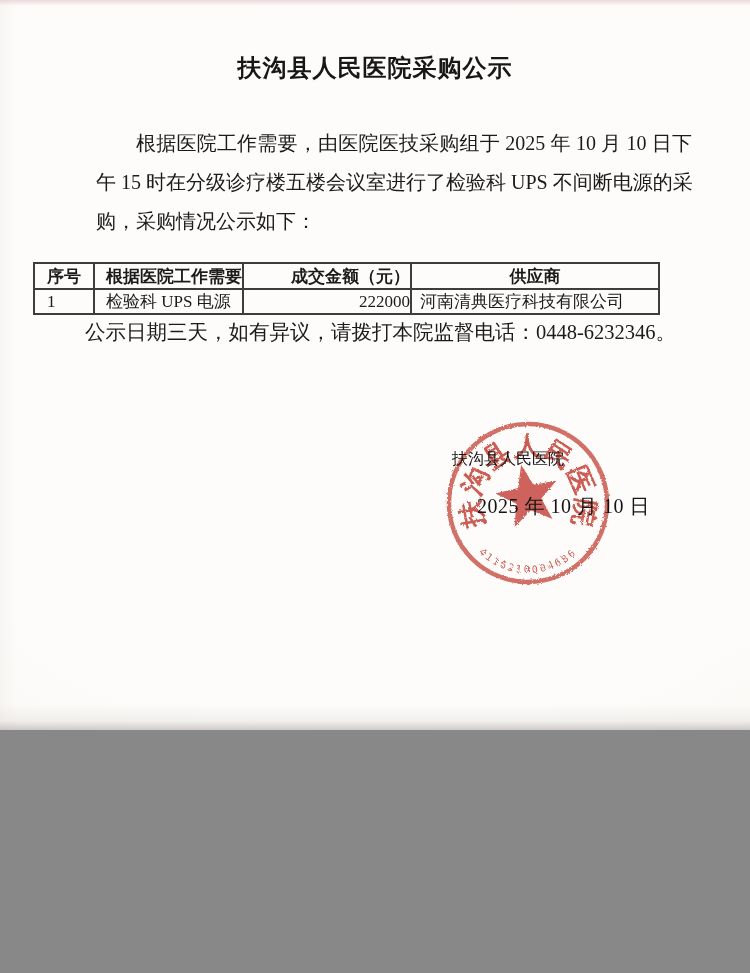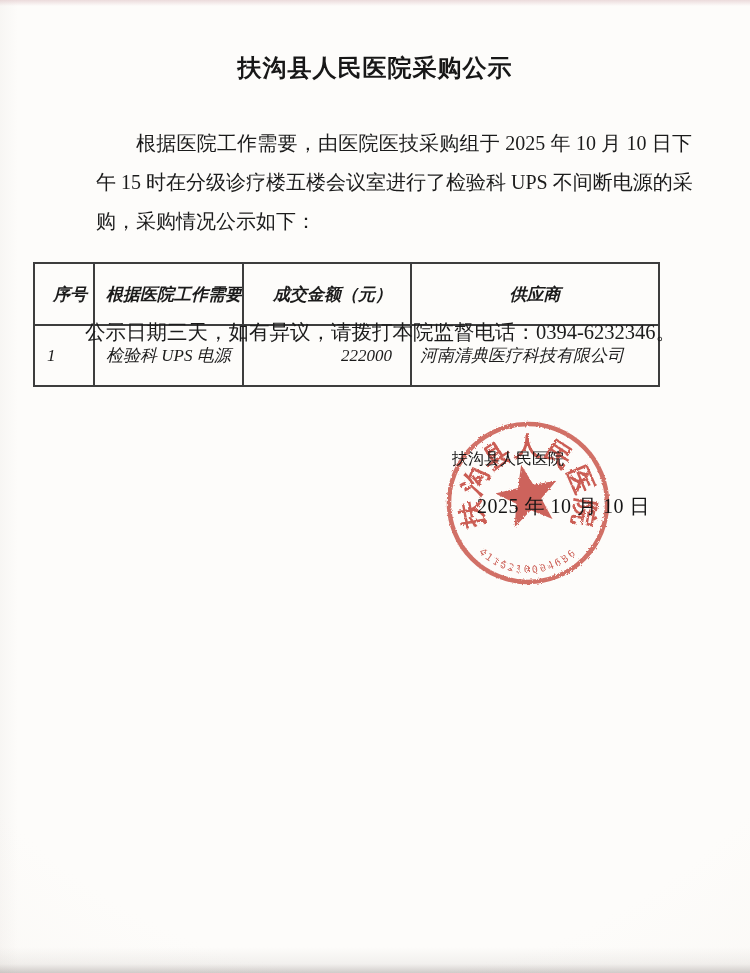--- a/index.html
+++ b/index.html
@@ -1,18 +1,18 @@
 <!DOCTYPE html>
 <html><head>
 <meta charset="utf-8">
 <style>
   html,body{margin:0;padding:0;background:#888;}
   .page{
     position:relative;
-    width:750px;height:973px;
+    width:750px;height:730px;
     margin:0 auto;
     overflow:hidden;
     font-family:"Liberation Serif","DejaVu Serif",serif;
     color:#1e1e1e;
     background:
       linear-gradient(180deg, rgba(214,178,182,0.45) 0px, rgba(214,178,182,0.0) 6px),
       linear-gradient(0deg, rgba(140,130,128,0.40) 0px, rgba(190,184,180,0.18) 9px, rgba(190,184,180,0.0) 26px),
       linear-gradient(90deg, rgba(200,192,188,0.10) 0px, rgba(0,0,0,0) 18px),
       radial-gradient(120% 100% at 50% 40%, #fdfcfa 60%, #f7f4f0 100%);
   }
@@ -29,22 +29,22 @@
   .para .line{white-space:nowrap;text-align:justify;}
   .para .line.fill{text-align-last:justify;}
   .para .line.indent{text-indent:40px;}
   table.doc-table{
     position:absolute;left:33px;top:262px;width:625px;
     border-collapse:collapse;table-layout:fixed;
     font-size:17px;color:#1b1b1b;
   }
   table.doc-table th,table.doc-table td{
     border:2px solid #3d3d3d;
-    padding:18px;vertical-align:middle;
-    overflow:hidden;white-space:nowrap;font-style:italic;
+    padding:0;vertical-align:middle;
+    overflow:hidden;white-space:nowrap;
   }
   table.doc-table th{height:24px;font-weight:bold;}
   table.doc-table td{height:21px;font-weight:normal;}
   .c-center{text-align:center;}
   .c-left-12{text-align:left;padding-left:12px !important;}
   .c-left-11{text-align:left;padding-left:11px !important;}
   .c-left-13{text-align:right;padding-left:13px !important;}
   .c-left-8{text-align:left;padding-left:8px !important;}
   .notice{
     position:absolute;left:85px;top:317px;
@@ -94,21 +94,21 @@
     <tbody>
       <tr>
         <td class="c-left-12">1</td>
         <td class="c-left-11">检验科 UPS 电源</td>
         <td class="c-left-13">222000</td>
         <td class="c-left-8">河南清典医疗科技有限公司</td>
       </tr>
     </tbody>
   </table>
 
-  <div class="notice">公示日期三天，如有异议，请拨打本院监督电话：0394-6232346。</div>
+  <div class="notice">公示日期三天，如有异议，请拨打本院监督电话：0448-6232346。</div>
 
   <svg class="seal-svg" viewBox="0 0 190 180" xmlns="http://www.w3.org/2000/svg" aria-hidden="true">
     <defs>
       <filter id="inkrough" x="-10%" y="-10%" width="120%" height="120%">
         <feTurbulence type="fractalNoise" baseFrequency="0.55" numOctaves="2" result="n"></feTurbulence>
         <feDisplacementMap in="SourceGraphic" in2="n" scale="3.2"></feDisplacementMap>
       </filter>
       <path id="sealArcTop" d="M 52.7 117.4 A 48 48 0 1 1 131.3 117.4" fill="none"></path>
       <path id="sealArcBottom" d="M 38.1 134.8 A 70 70 0 0 0 145.9 134.8" fill="none"></path>
     </defs>

